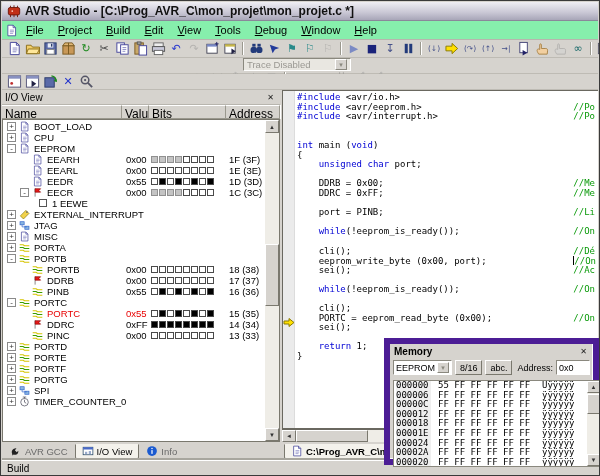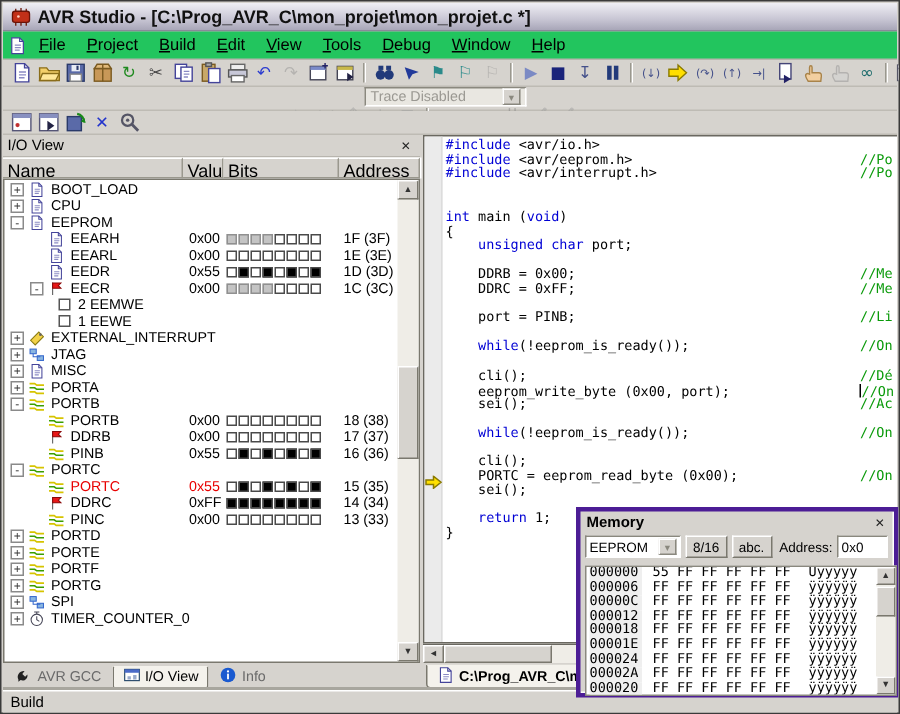--- a/index.html
+++ b/index.html
@@ -13,21 +13,21 @@
   
   .titlebar{ position:absolute; left:1px; top:1px; right:1px; height:19px;
     background:linear-gradient(#efeef4,#c8c6d4 60%,#a8a6b8);
     display:flex; align-items:center; gap:4px; padding:0 4px;
     border-bottom:1px solid #8a889a; }
   .titlebar .title{ font-size:12px; font-weight:bold; color:#111; white-space:nowrap; }
   .appicon,.mdi-icon{ display:inline-flex; width:15px; height:15px; align-items:center; justify-content:center; }
   
   .menubar{ position:absolute; left:1px; top:20px; right:1px; height:19px;
     display:flex; align-items:center; gap:0; padding:0 2px;
-    border-bottom:1px solid #b8b5ae; background:#22c55e; }
+    border-bottom:1px solid #b8b5ae; background:#86efac; }
   .menu-item{ font-size:11px; padding:2px 7px; cursor:default; }
   
   .toolbar{ position:absolute; left:1px; right:1px; display:flex; align-items:center;
     padding:0 3px; background:#d6d3ce; border-bottom:1px solid #bebbb4; }
   .tb1{ top:39px; height:18px; }
   .tb2{ top:57px; height:16px;flex-direction:column; }
   .tb3{ top:73px; height:16px; }
   .tbtn{ width:18px; height:15px; display:inline-flex; align-items:center; justify-content:center;
     flex:0 0 auto; overflow:hidden; }
   .tbtn .g{ font-size:11px; line-height:1; font-family:"DejaVu Sans",sans-serif; }
@@ -104,21 +104,21 @@
   .btab.active{ background:#f4f2ec; border:1px solid #7a786e; border-top:1px solid #f4f2ec;
     border-radius:0 0 3px 3px; color:#000; }
   .etabs{ flex:1; padding:1px 0 0 2px; }
   .etab{ display:inline-flex; align-items:center; gap:3px; height:16px; padding:0 6px;
     background:#f4f2ec; border:1px solid #7a786e; border-top:1px solid #f4f2ec;
     border-radius:0 0 3px 3px; font-size:9.5px; font-weight:bold; }
   .statusbar{ position:absolute; left:1px; right:1px; top:459px; height:16px; background:#d6d3ce;
     border-top:1px solid #fff; box-shadow:0 -2px 0 #a8a69e; font-size:10px; padding:2px 5px; }
   
   .memwin{ position:absolute; left:383px; top:337px; width:215px; height:127px; z-index:30;
-    background:#d6d3ce; border:3px solid #4c1d95; box-shadow:-1px -1px 0 #fff inset; }
+    background:#d6d3ce; border:6px solid #4c1d95; box-shadow:-1px -1px 0 #fff inset; }
   .memhead{ display:flex; align-items:center; height:14px; padding:1px 3px 0 4px;
     font-size:10px; font-weight:bold; }
   .memctrl{ display:flex; align-items:center; height:19px; padding:0 3px; gap:3px; }
   .mcombo{ width:64px; height:15px; background:#fff; border:1px solid; border-color:#8a887e #fff #fff #8a887e;
     display:inline-flex; align-items:center; font-size:9px; padding:0 2px; }
   .mbtn{ height:15px; padding:0 4px; background:#d6d3ce; border:1px solid; border-color:#fff #7a786e #7a786e #fff;
     font-size:9px; display:inline-flex; align-items:center; }
   .mlabel{ font-size:9px; margin-left:2px; }
   .maddr{ width:34px; height:15px; border:1px solid; border-color:#8a887e #fff #fff #8a887e;
     font-size:9px; font-family:"Liberation Sans",sans-serif; padding:0 2px; background:#fff; }
@@ -556,24 +556,20 @@
               <span class="bit bx"></span>
               <span class="bit b0"></span>
               <span class="bit b0"></span>
               <span class="bit b0"></span>
               <span class="bit b0"></span>
             </span>
             <span class="addr">1C (3C)</span>
           </div>
           <div class="trow">
             <span class="cbx" style="left: 36px;"></span>
-            <span class="lbl" style="left: 49px;">2 EEMWE</span>
-          </div>
-          <div class="trow">
-            <span class="cbx" style="left: 36px;"></span>
             <span class="lbl" style="left: 49px;">1 EEWE</span>
           </div>
           <div class="trow">
             <span class="expbox" style="left: 4px;">+</span>
             <span class="ticon" style="left: 16px;">
               <svg width="11" height="11" viewBox="0 0 16 16">
                 <path d="M2 10l8-8 4.5 4.5-8 8z" fill="#f2d24a" stroke="#8a7a10"></path>
                 <circle cx="11.5" cy="4.5" r="1.3" fill="#666"></circle>
               </svg>
             </span>

